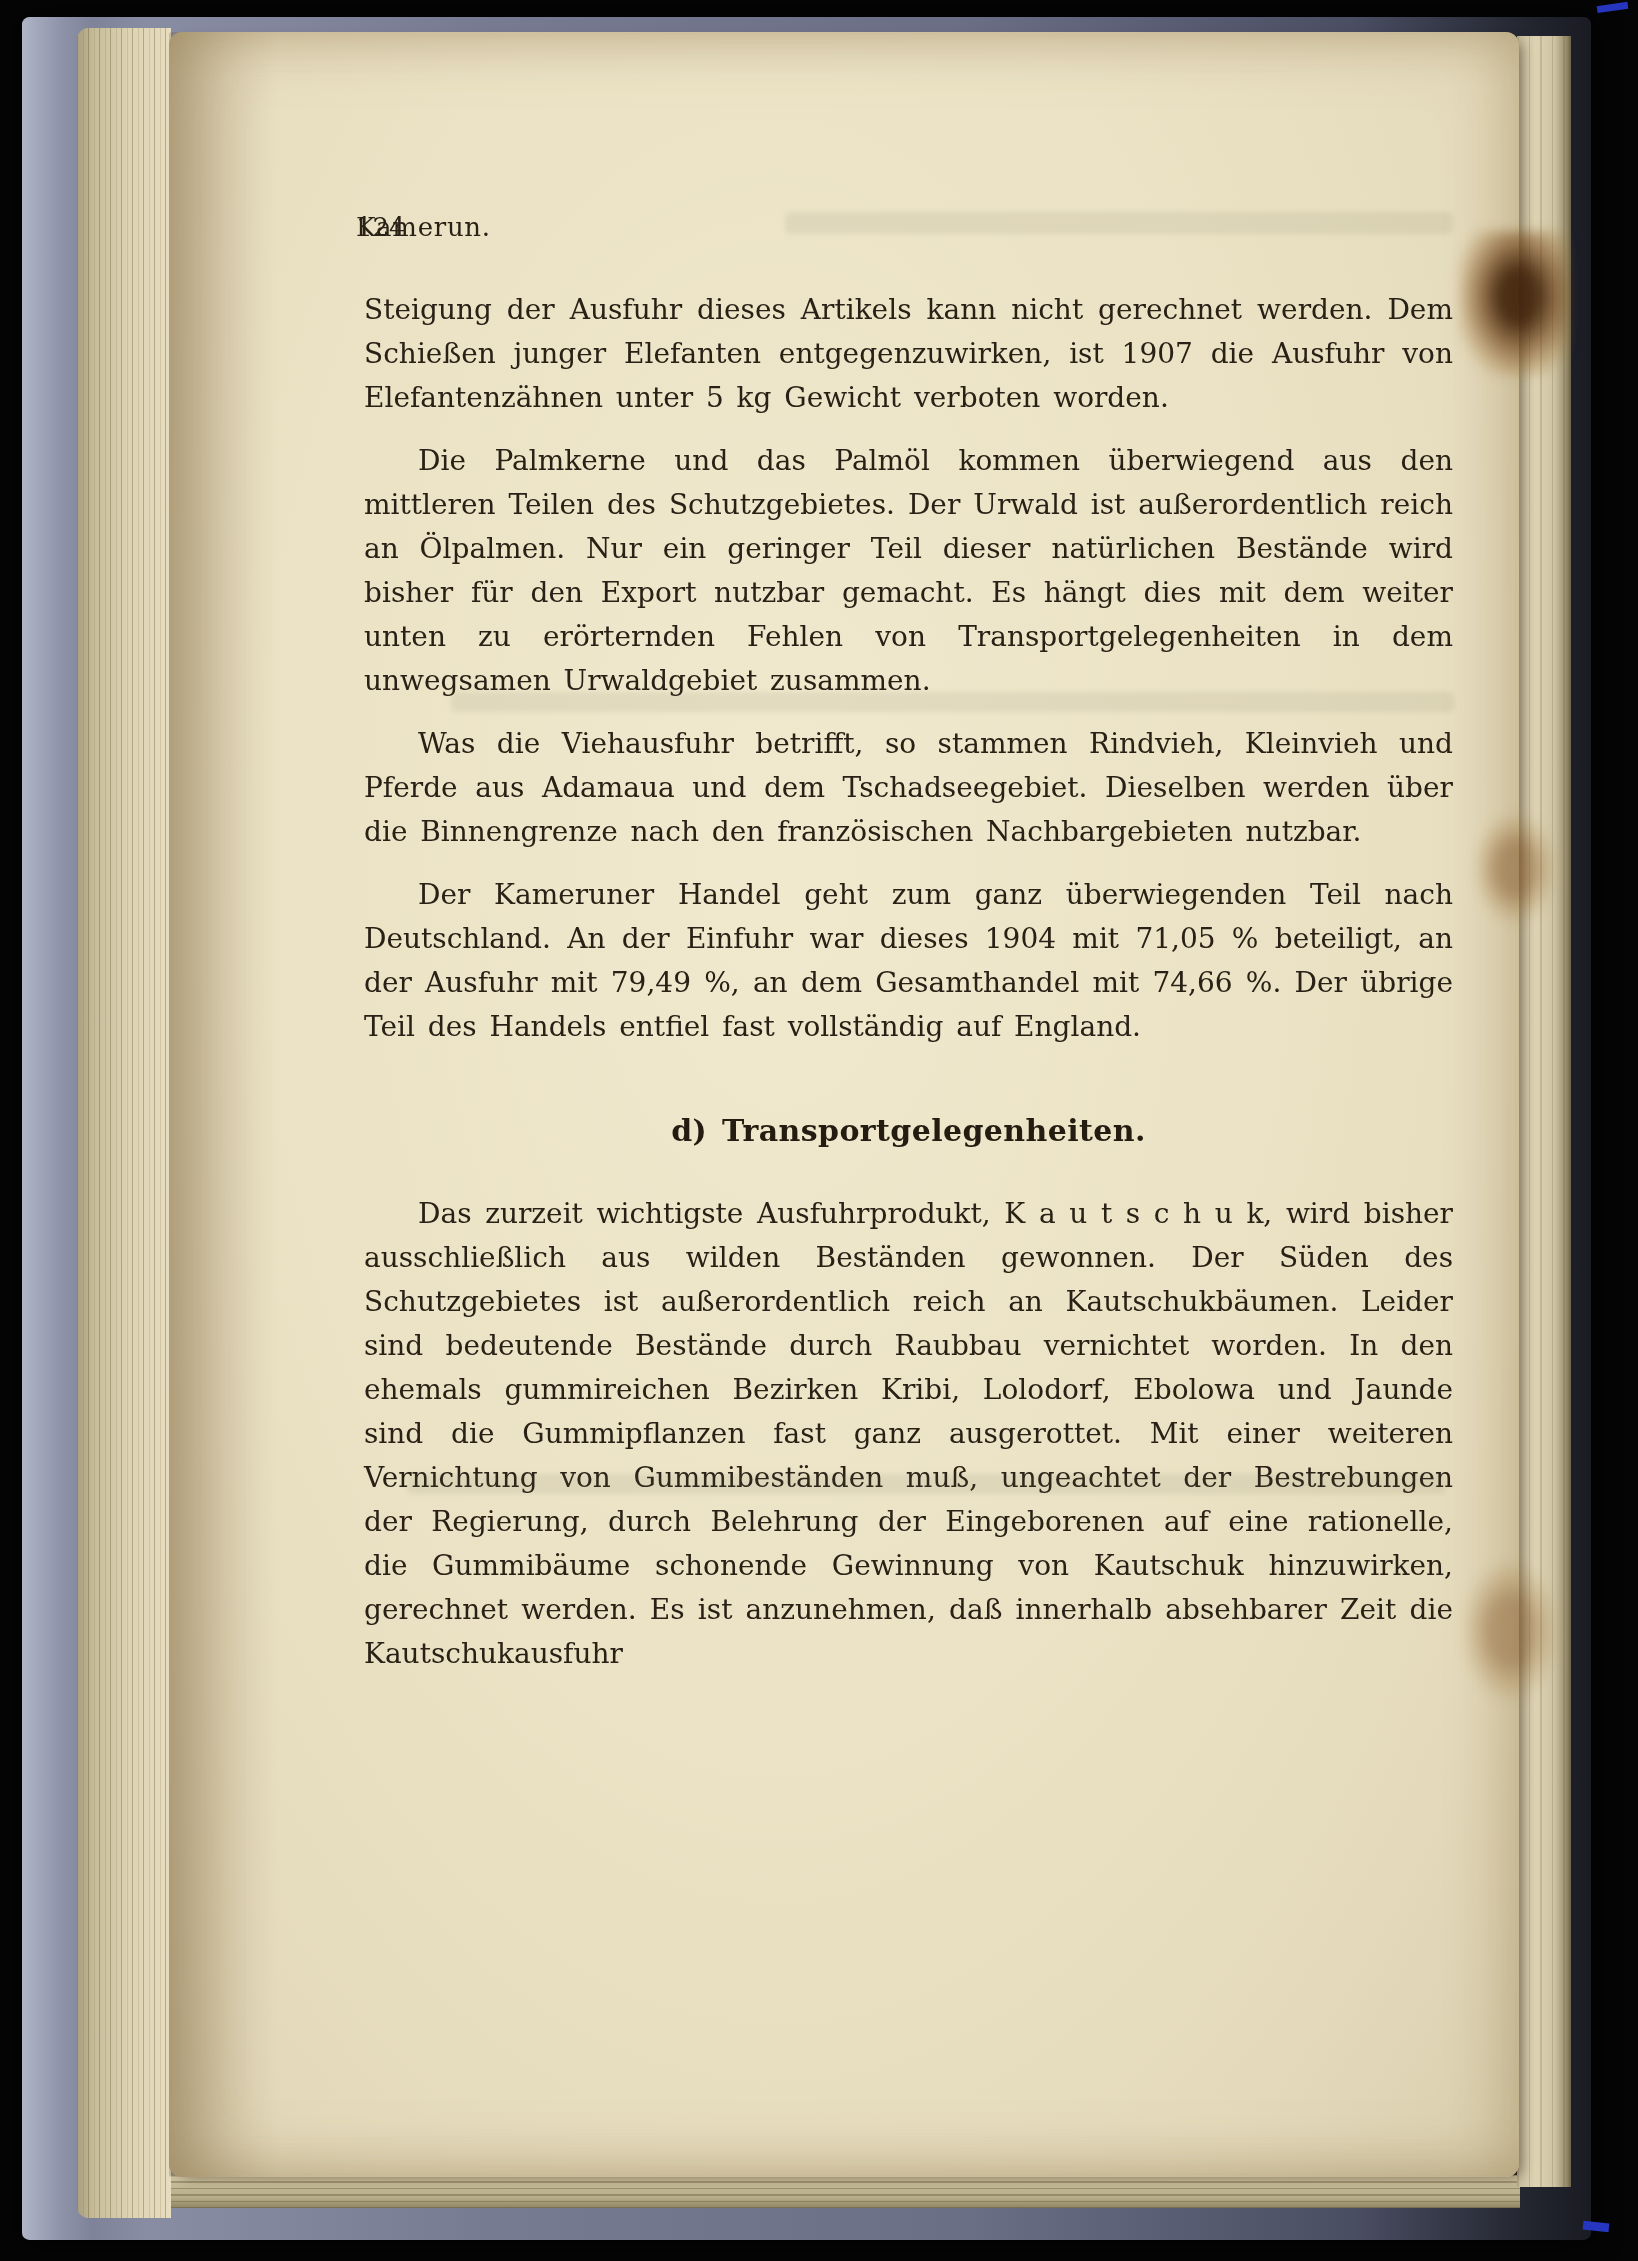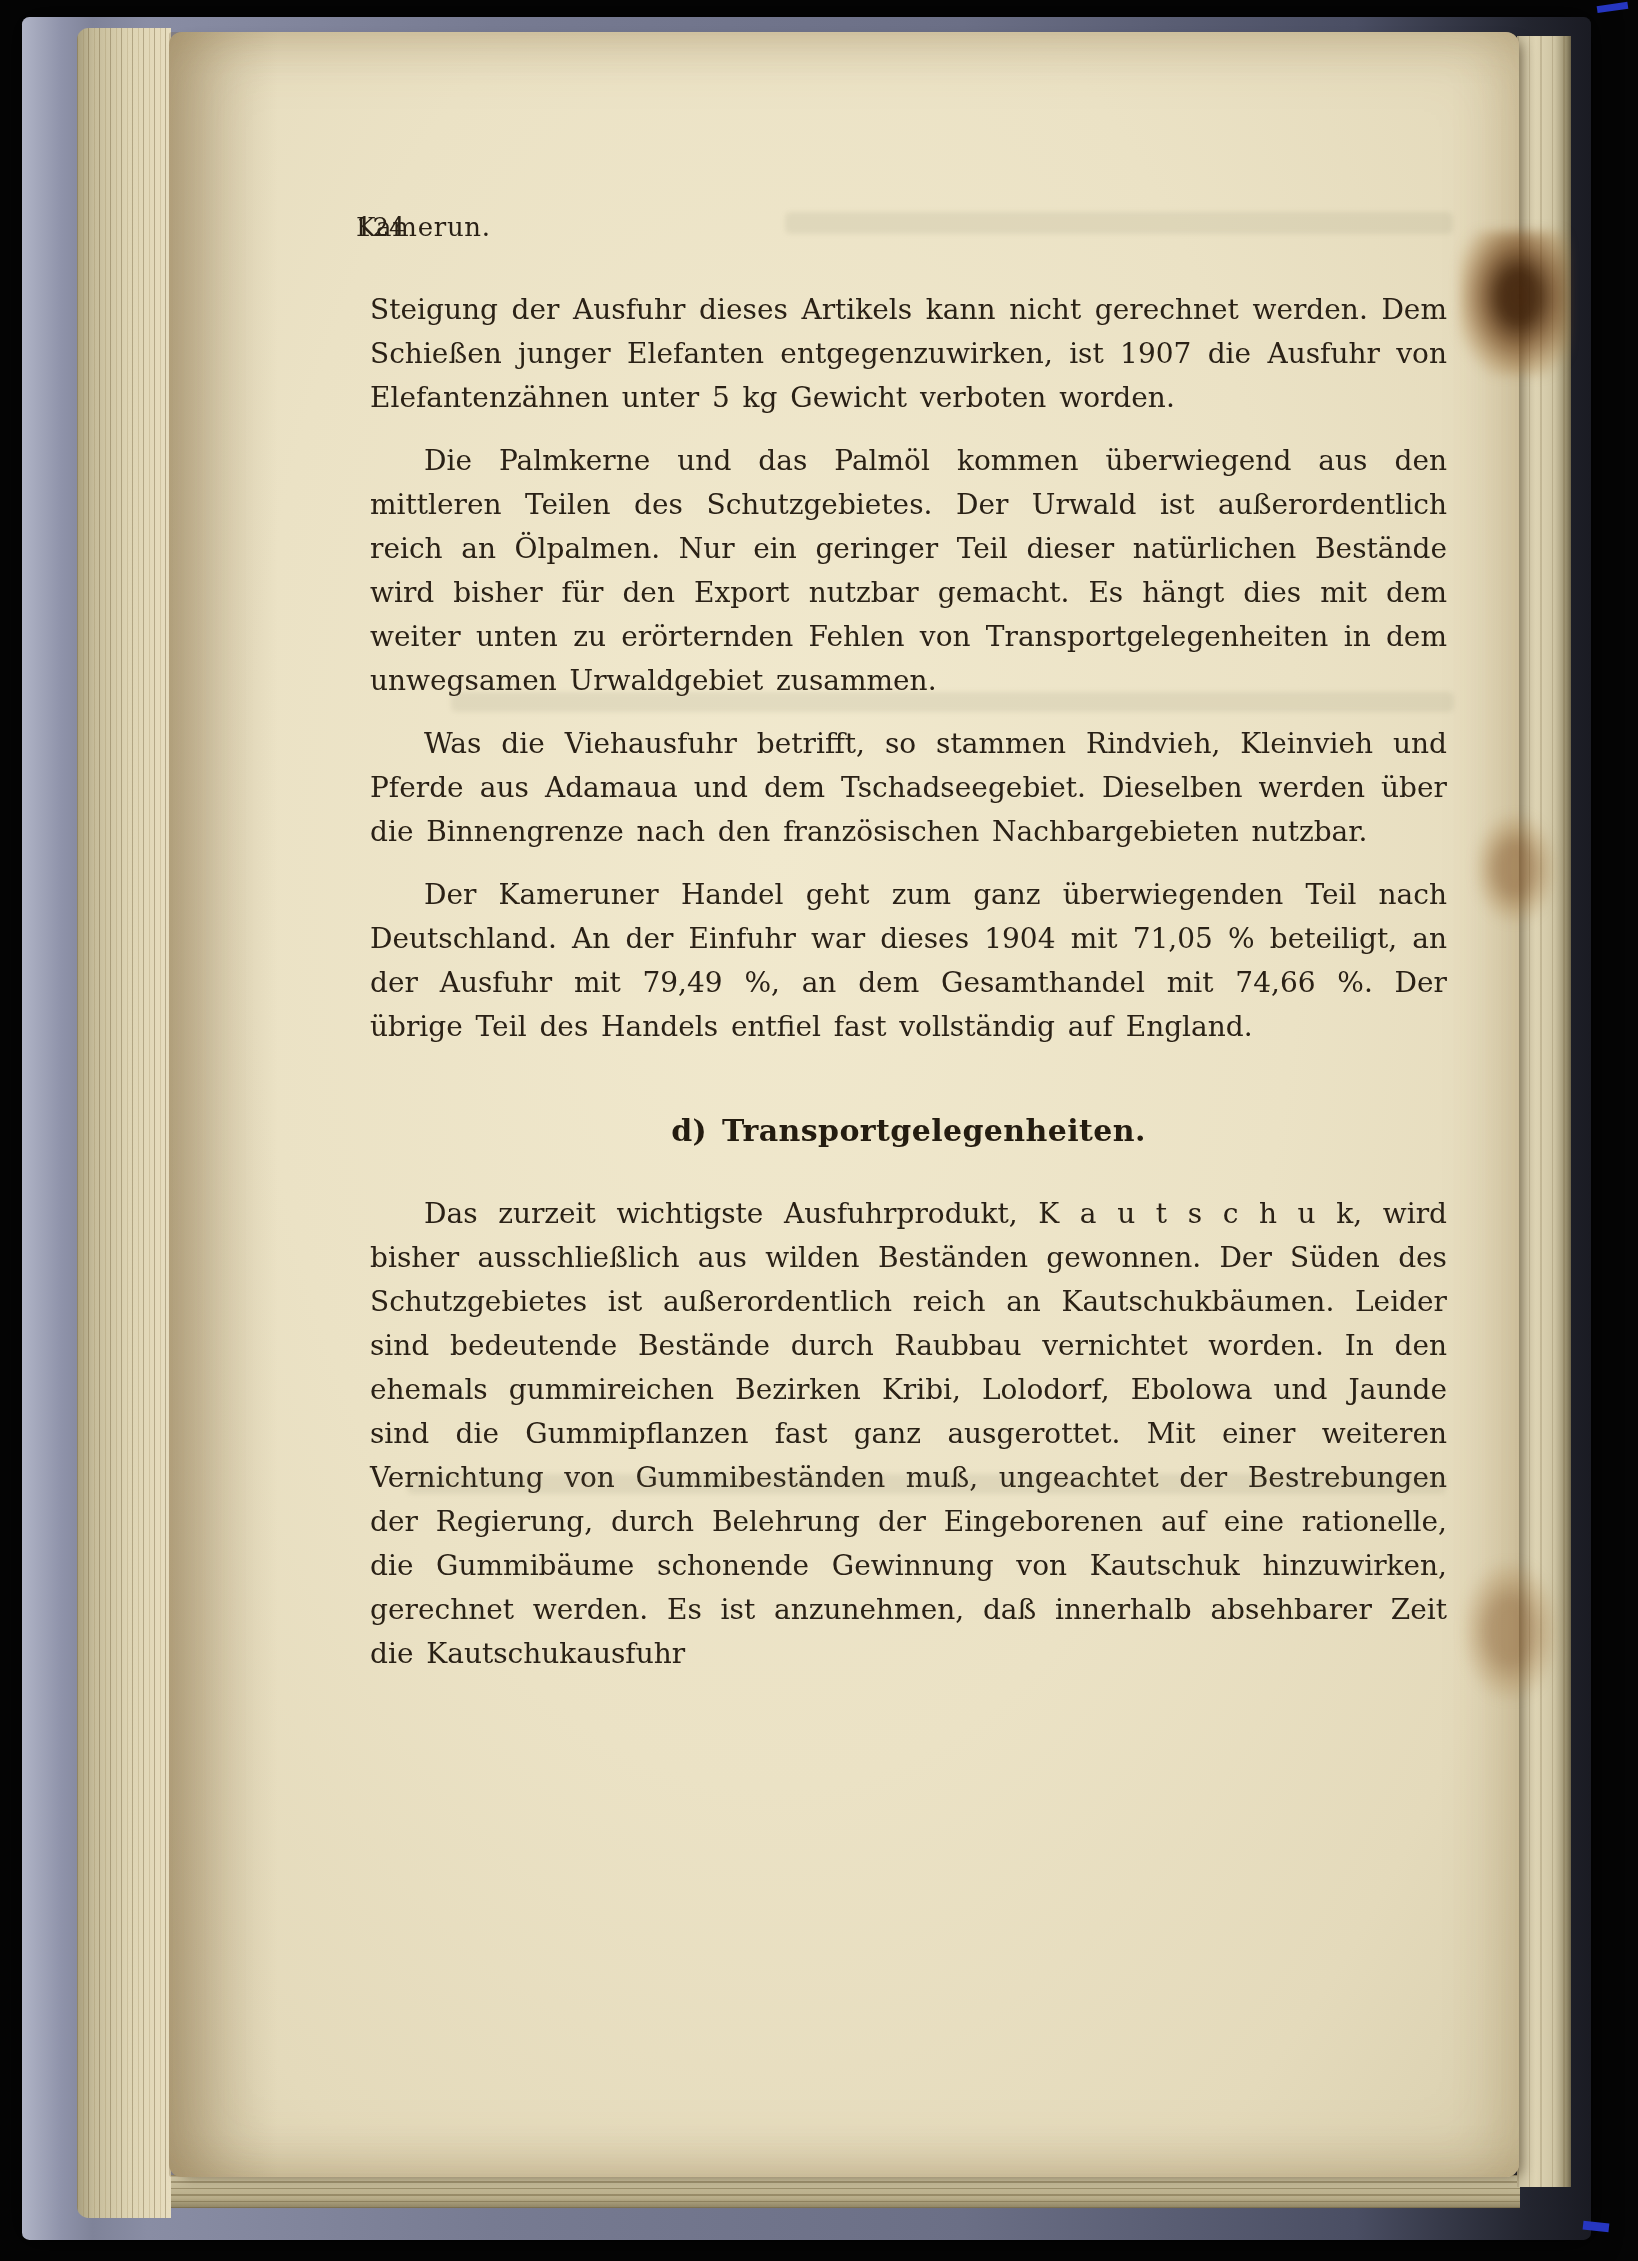--- a/index.html
+++ b/index.html
@@ -42,21 +42,21 @@
         box-sizing:border-box;padding:180px 58px 0 187px;}
   .gutter-shade{position:absolute;left:0;top:0;bottom:0;width:109px;border-radius:2.9px 0 0 2.9px;
         background:linear-gradient(90deg,rgba(110,85,45,0.26),rgba(110,85,45,0));pointer-events:none;}
 
   .header{position:relative;height:38px;margin-bottom:38px;}
   .pagenum{position:absolute;left:0;top:0;font-size:26px;color:#2a2116;}
   .runhead{display:block;text-align:left;font-size:26px;color:#2a2116;letter-spacing:0.7px;}
 
   .bodytext{font-size:28px;line-height:44px;color:#2a2116;text-align:justify;
             word-spacing:0.14em;hyphens:auto;-webkit-hyphens:auto;}
-  .para{margin:19px 14px 0;text-indent:54px;}
+  .para{margin:19px 8px 0;text-indent:54px;}
   .para.noindent{margin-top:0;text-indent:0;}
   .heading{margin:60px 0 39px;font-size:30px;font-weight:bold;text-align:center;
            letter-spacing:0.4px;color:#241c10;}
 
   
   .stain{position:absolute;filter:blur(5.1px);pointer-events:none;}
   .stain1{left:1459px;top:231px;width:109px;height:145px;
           background:radial-gradient(ellipse at 55% 45%,rgba(62,31,6,0.92) 0%,rgba(62,31,6,0.9) 22%,
                      rgba(105,58,16,0.6) 45%,rgba(150,100,40,0.3) 65%,rgba(150,100,40,0) 80%);}
   .stain2{left:1475px;top:814px;width:80px;height:109px;

